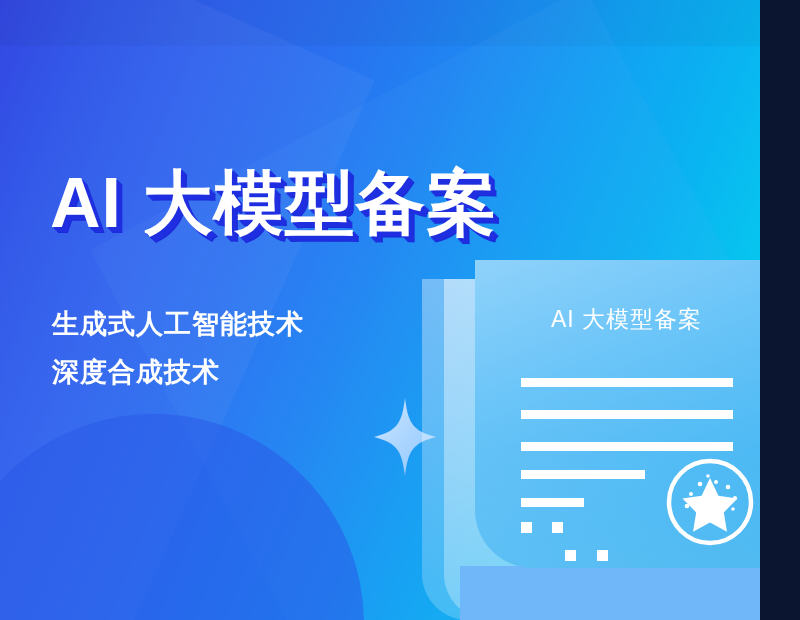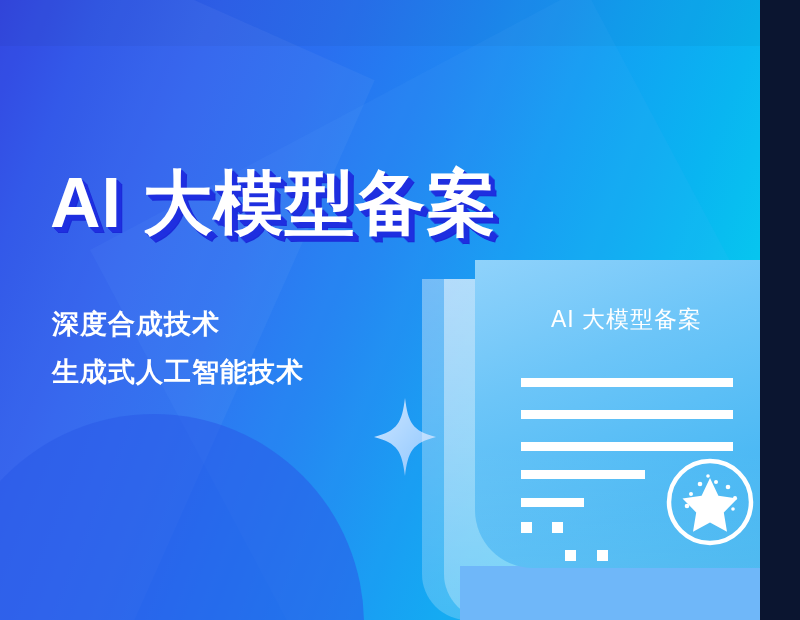--- a/index.html
+++ b/index.html
@@ -206,22 +206,22 @@
 <div id="banner">
 
   <div class="bg-band-top"></div>
   <div class="bg-diag-a"></div>
   <div class="bg-diag-b"></div>
   <div class="bg-circle"></div>
 
   <div class="headline">AI 大模型备案</div>
 
   <div class="subtitle">
+    <div>生成式人工智能技术</div>
     <div>深度合成技术</div>
-    <div>生成式人工智能技术</div>
   </div>
 
   <div class="sparkle">
     <svg viewBox="0 0 62 78" width="62" height="78" aria-hidden="true">
       <defs>
         <linearGradient id="spk" x1="0" y1="0" x2="1" y2="1">
           <stop offset="0%" stop-color="#cfe6ff"></stop>
           <stop offset="55%" stop-color="#a9d4ff"></stop>
           <stop offset="100%" stop-color="#8cc3fb"></stop>
         </linearGradient>

